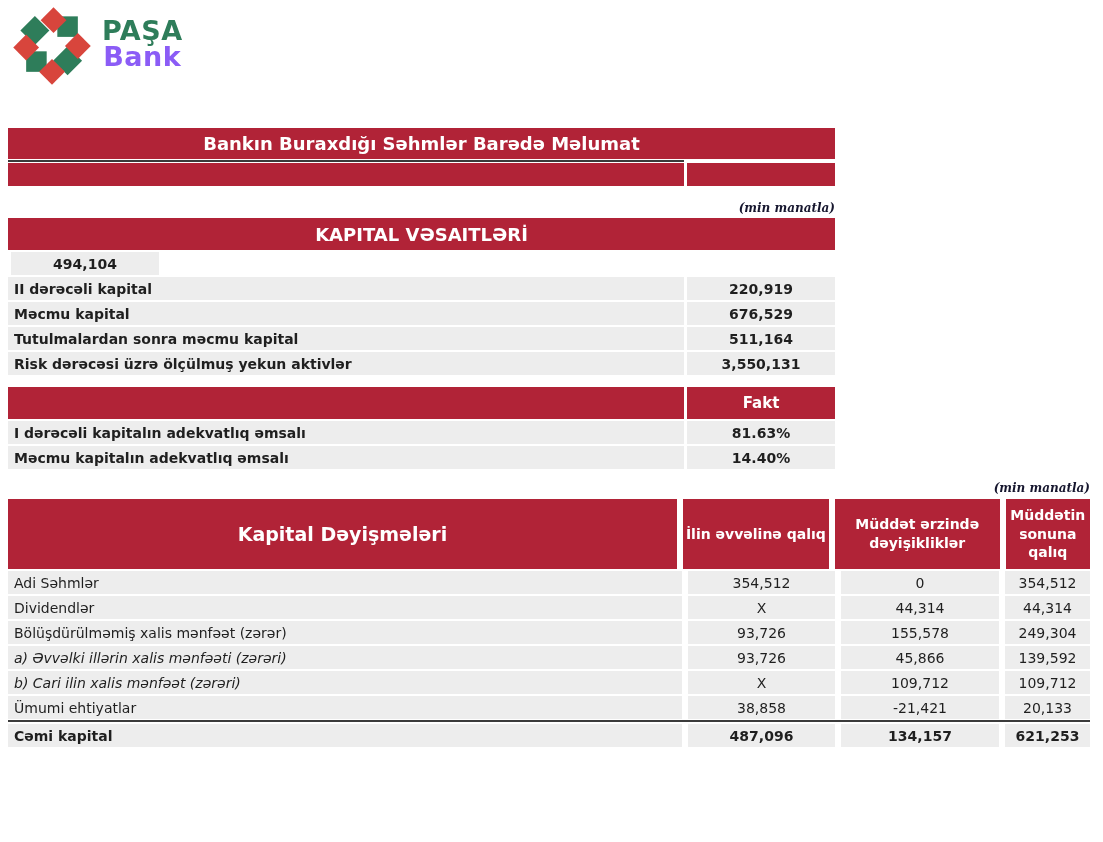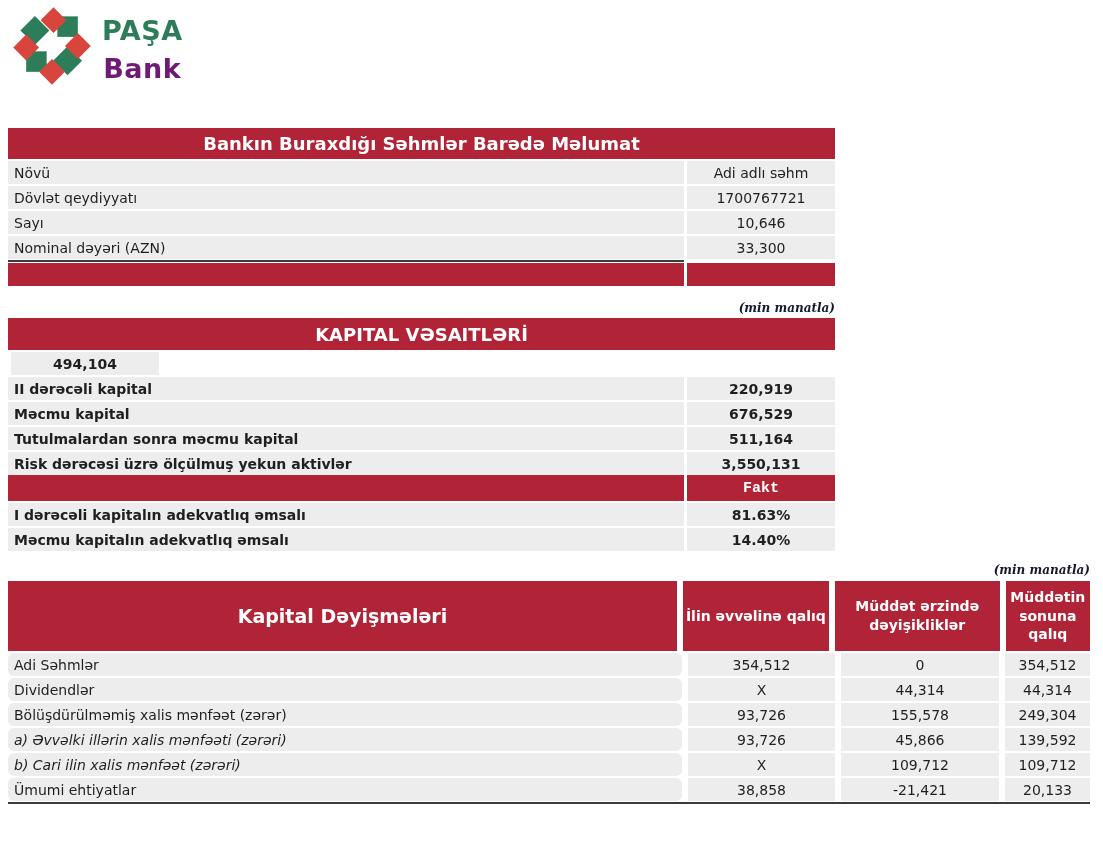--- a/index.html
+++ b/index.html
@@ -5,21 +5,21 @@
   html,body{margin:0;padding:0;background:#fff;}
   .page{
     position:relative;width:1103px;height:842px;background:#ffffff;overflow:hidden;
     font-family:"DejaVu Sans","Liberation Sans",sans-serif;color:#1f1f1f;
   }
   
   .logo{display:flex;align-items:flex-start;margin:8px 0 0 14px;height:80px;}
   .logo svg{overflow:visible;}
   .logo-text{margin-left:12px;padding-top:10px;font-weight:bold;font-size:27px;line-height:0.98;letter-spacing:0.5px;text-align:center;}
   .logo-green{color:#2E7D5A;}
-  .logo-red{color:#701a75;margin-top:12px;}
+  .logo-red{color:#8b5cf6;}
   
   .bar{background:#B12337;color:#ffffff;font-weight:bold;}
   .titlebar{height:31px;display:flex;align-items:center;justify-content:center;font-size:18px;}
   .tbl{margin-left:8px;}
   .w-narrow{width:827px;}
   .w-wide{width:1082px;}
   .row2{display:flex;height:23px;margin-top:2px;font-size:14px;}
   .row2 .lbl{width:676px;background:#EDEDED;display:flex;align-items:center;padding-left:6px;box-sizing:border-box;}
   .row2 .val{width:148px;margin-left:3px;background:#EDEDED;display:flex;align-items:center;justify-content:center;}
   .bold-rows .row2{font-weight:bold;}
@@ -27,33 +27,33 @@
   .darkline .dl{width:676px;background:#3b3b3b;}
   .splitbar{display:flex;height:23px;margin-top:1px;}
   .splitbar .sb-l{width:676px;background:#B12337;}
   .splitbar .sb-r{width:148px;margin-left:3px;background:#B12337;}
   
   .note{font-family:"DejaVu Serif","Liberation Serif",serif;font-style:italic;font-weight:bold;
         font-size:12px;color:#16162e;text-align:right;margin-left:8px;}
   .n1{width:827px;margin-top:15px;}
   .n2{width:1082px;margin-top:12px;}
   
-  .t3hdr{display:flex;height:26px;font-family:Liberation Mono, monospace;}
+  .t3hdr{display:flex;height:32px;margin-top:12px;}
   .t3hdr .h-empty{width:676px;}
   .t3hdr .h-fakt{width:148px;margin-left:3px;display:flex;align-items:center;justify-content:center;font-size:15px;}
   
   .t4hdr{display:flex;height:70px;margin-top:4px;}
   .t4hdr .h-label{width:674px;display:flex;align-items:center;justify-content:center;font-size:19px;}
   .t4hdr .h-col{margin-left:6px;display:flex;align-items:center;justify-content:center;
                 text-align:center;font-size:14px;line-height:1.35;padding:0 2px;box-sizing:border-box;}
   .t4hdr .hc1{width:147px;}
   .t4hdr .hc2{width:166px;}
   .t4hdr .hc3{width:85px;}
   .row4{display:flex;height:23px;margin-top:2px;font-size:14px;}
-  .row4 .c0{width:674px;background:#EDEDED;display:flex;align-items:center;padding-left:6px;box-sizing:border-box;border-radius:6px;}
+  .row4 .c0{width:674px;background:#EDEDED;display:flex;align-items:center;padding-left:6px;box-sizing:border-box;}
   .row4 .cv{background:#EDEDED;display:flex;align-items:center;justify-content:center;margin-left:6px;}
   .row4 .c1{width:147px;}
   .row4 .c2{width:158px;}
   .row4 .c3{width:85px;}
   .row4.italic .c0{font-style:italic;}
   .row4.bold{font-weight:bold;}
   .tdiv{height:2px;background:#3b3b3b;margin-top:1px;}
   
   .t1{margin-top:40px;}
   .t2{margin-top:3px;}
@@ -76,38 +76,20 @@
       <rect x="38" y="72" width="24" height="24" fill="#D8453C" transform="rotate(45 50 84)"></rect>
     </svg>
     <div class="logo-text">
       <div class="logo-green">PAŞA</div>
       <div class="logo-red">Bank</div>
     </div>
   </div>
 
   <section class="tbl w-narrow t1">
     <div class="bar titlebar">Bankın Buraxdığı Səhmlər Barədə Məlumat</div>
-    <div id="t1-rows">
-        <div class="row2">
-          <div class="lbl">Növü</div>
-          <div class="val">Adi adlı səhm</div>
-        </div>
-        <div class="row2">
-          <div class="lbl">Dövlət qeydiyyatı</div>
-          <div class="val">1700767721</div>
-        </div>
-        <div class="row2">
-          <div class="lbl">Sayı</div>
-          <div class="val">10,646</div>
-        </div>
-        <div class="row2">
-          <div class="lbl">Nominal dəyəri (AZN)</div>
-          <div class="val">33,300</div>
-        </div>
-      </div>
     <div class="darkline">
         <div class="dl"></div>
       </div>
     <div class="splitbar">
       <div class="sb-l"></div>
       <div class="sb-r"></div>
     </div>
   </section>
 
   <div class="note n1">(min manatla)</div>
@@ -194,17 +176,23 @@
           <div class="cv c2">109,712</div>
           <div class="cv c3">109,712</div>
         </div>
         <div class="row4 normal">
           <div class="c0">Ümumi ehtiyatlar</div>
           <div class="cv c1">38,858</div>
           <div class="cv c2">-21,421</div>
           <div class="cv c3">20,133</div>
         </div>
         <div class="tdiv"></div>
+        <div class="row4 bold">
+          <div class="c0">Cəmi kapital</div>
+          <div class="cv c1">487,096</div>
+          <div class="cv c2">134,157</div>
+          <div class="cv c3">621,253</div>
+        </div>
       </div>
 
   </section>
 
 </div>
 
 </body></html>

